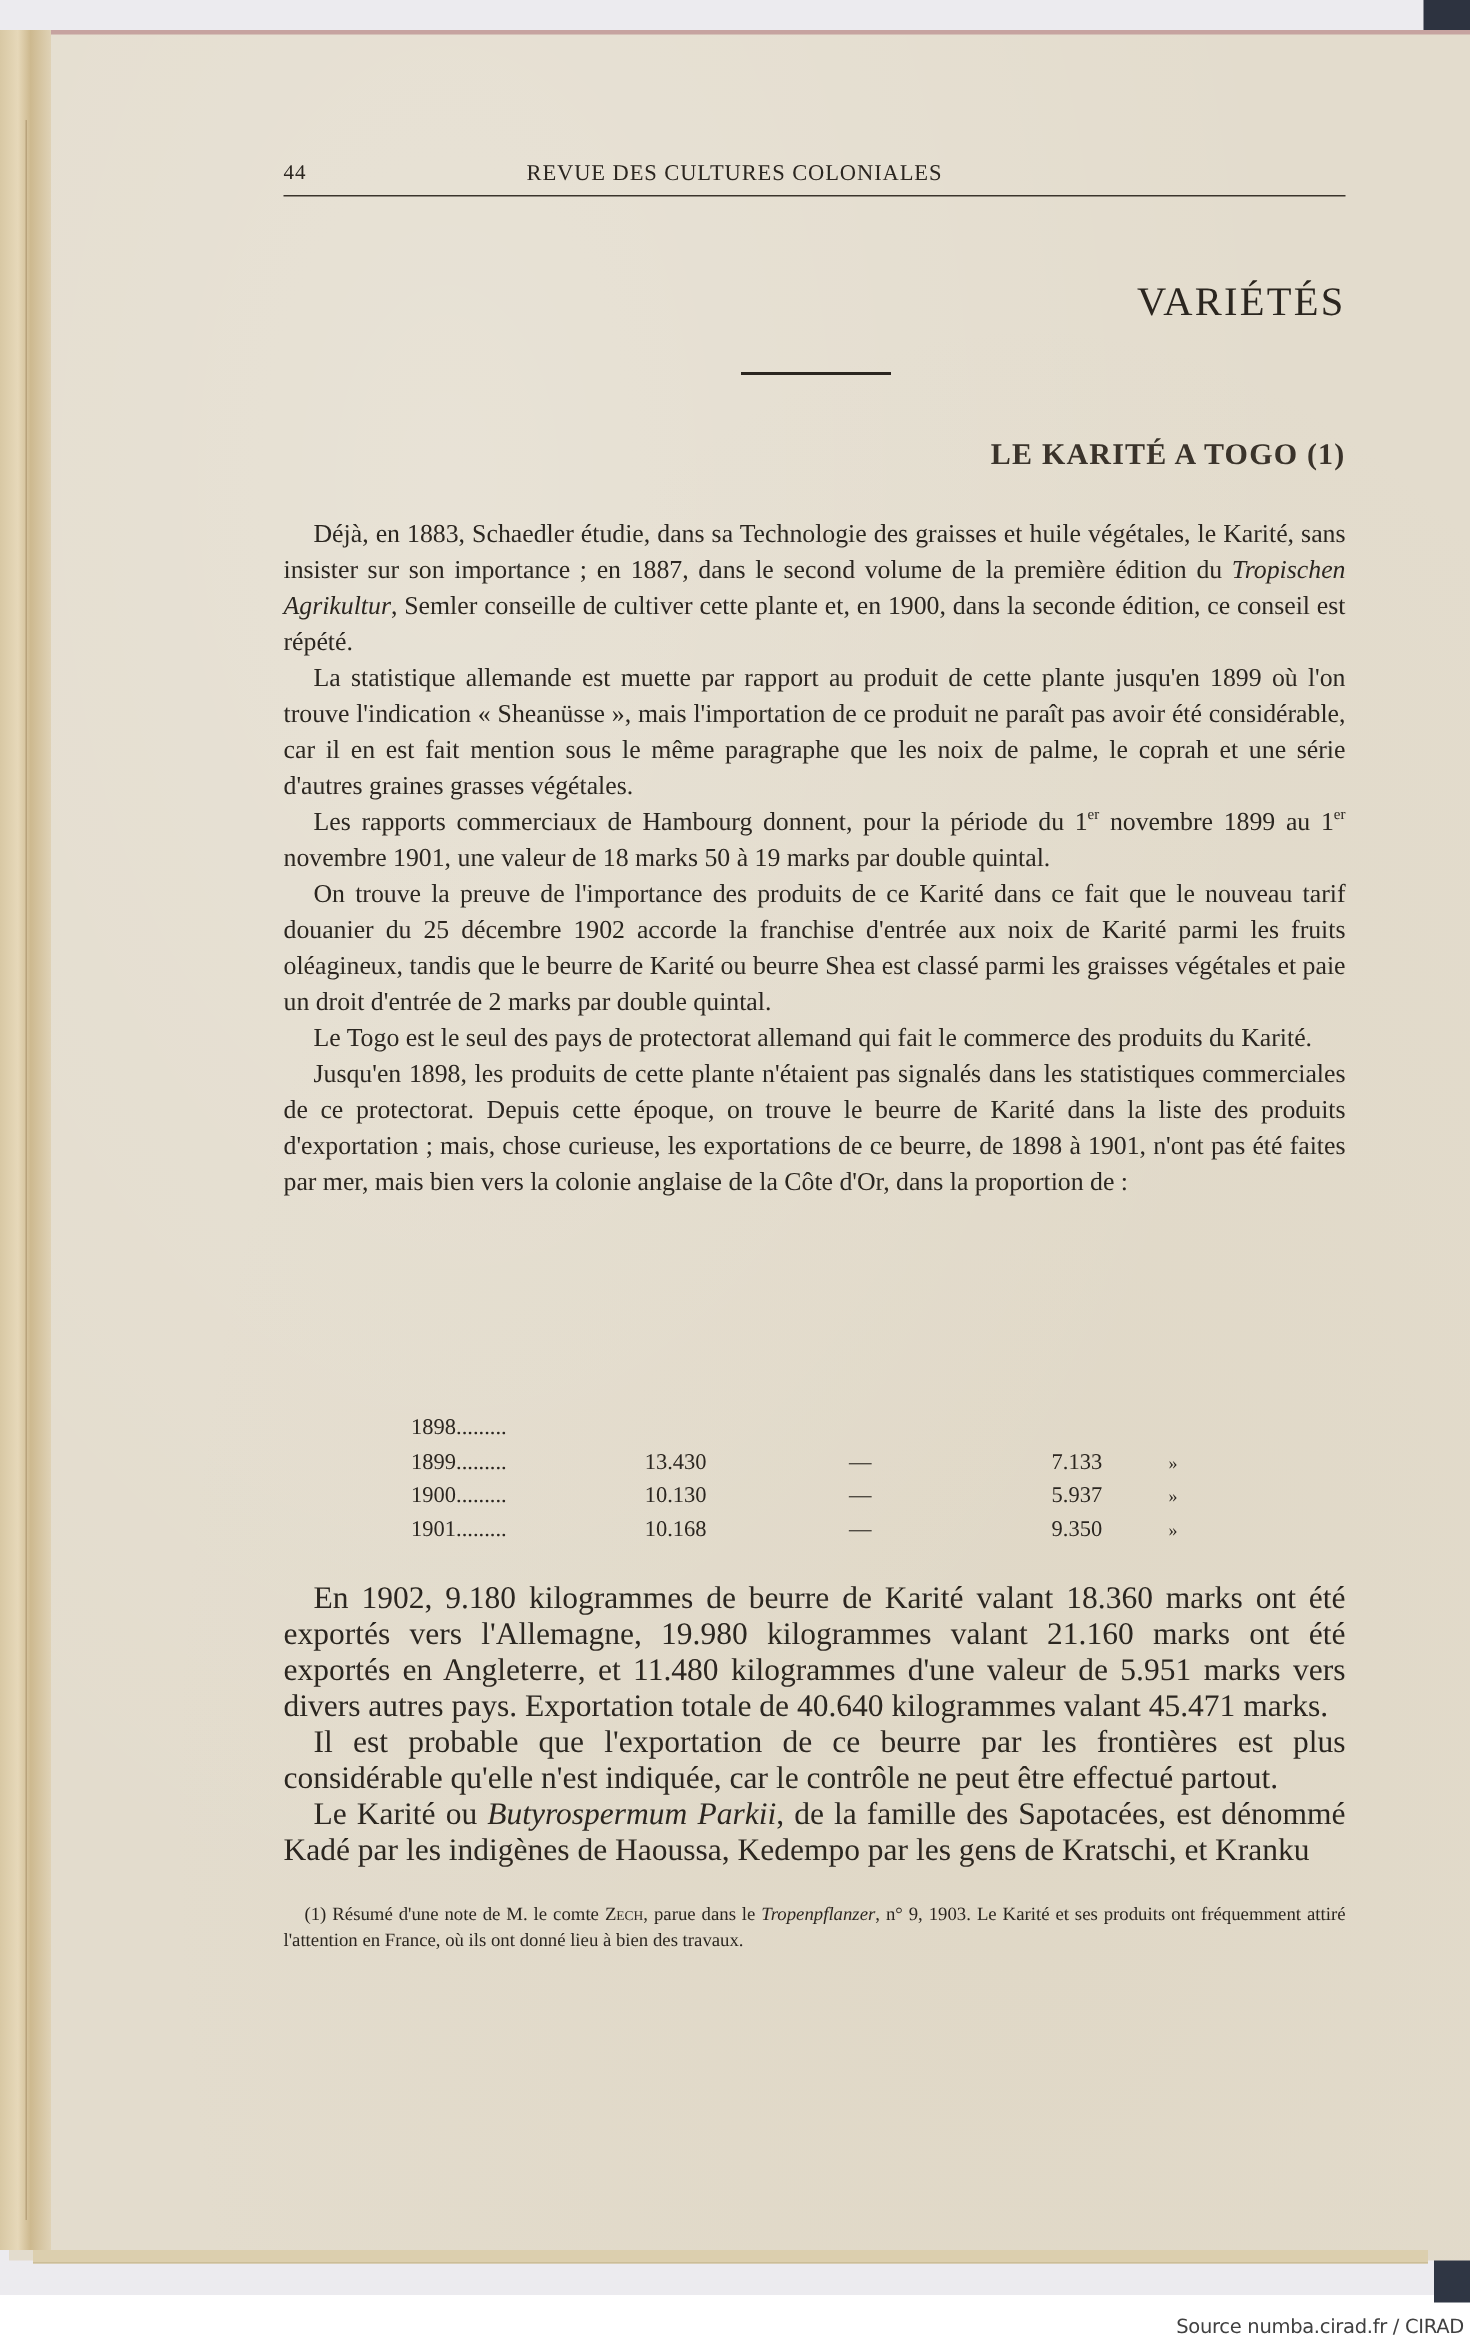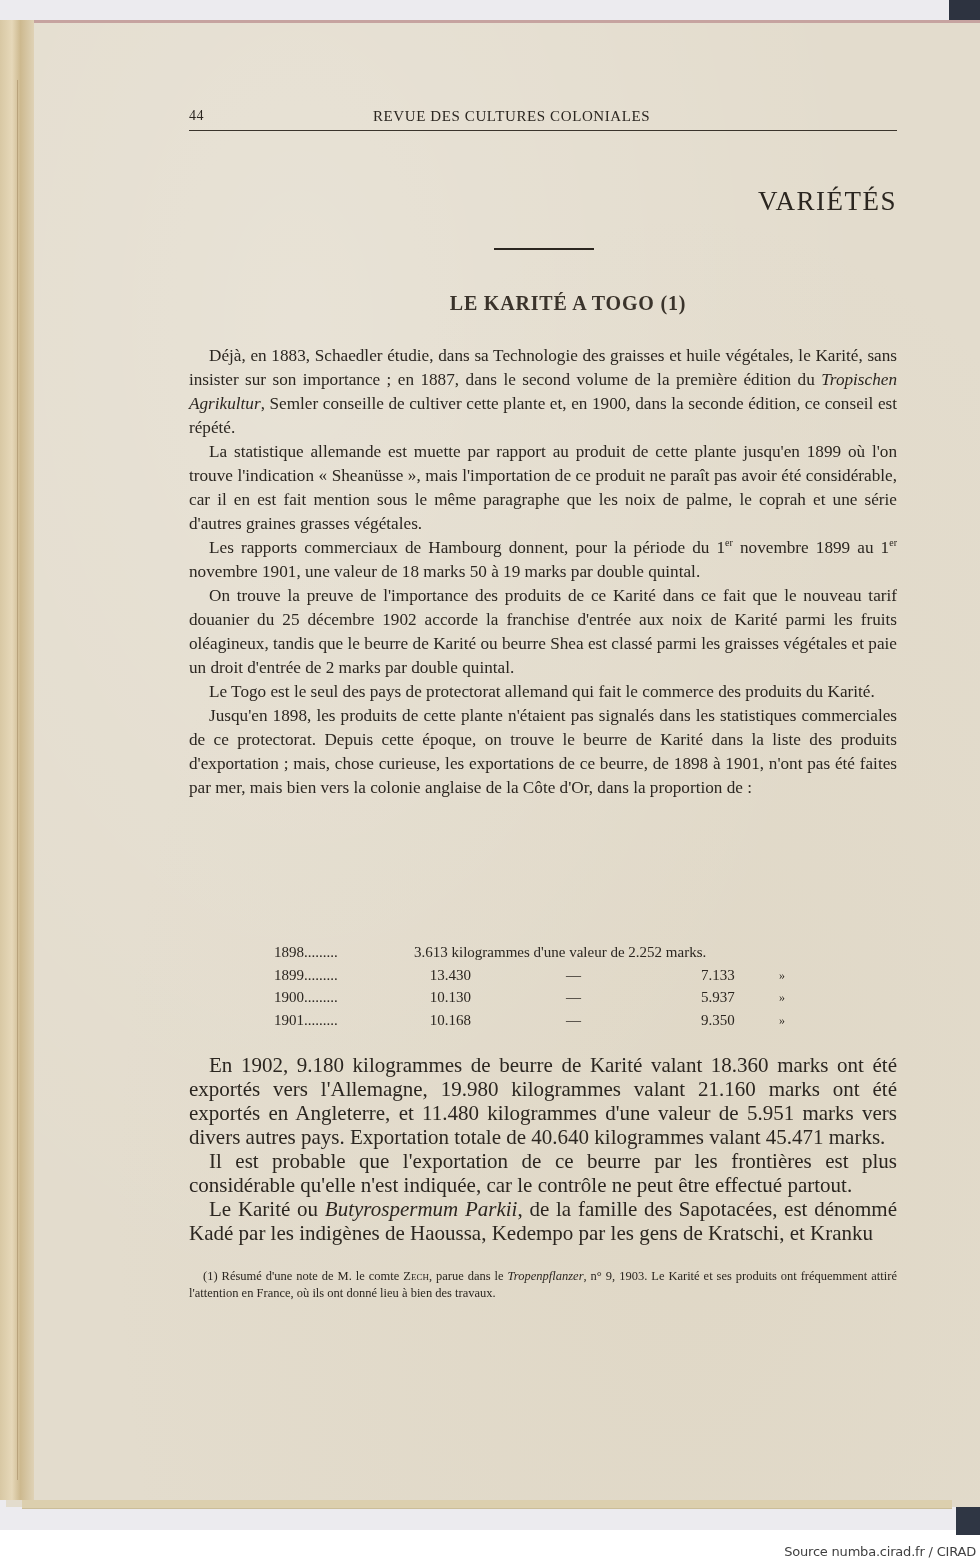--- a/index.html
+++ b/index.html
@@ -41,35 +41,35 @@
   }
   .content {
     position: absolute; left: 189px; top: 0; width: 708px;
     color: #2b2620;
   }
   .running-head {
     position: absolute; top: 108px; left: 0; width: 708px; height: 22px;
     font-size: 15px; letter-spacing: 0.6px;
   }
   .running-head .page-num { position: absolute; left: 0; top: 0; font-size: 14px; }
-  .running-head .journal { position: absolute; left: 184px; top: 0; }
+  .running-head .journal { position: absolute; left: 162px; top: 0; }
   .head-rule {
     position: absolute; top: 130px; left: 0; width: 708px; height: 0;
     border-top: 1.5px solid #3a342c;
   }
   .section-title {
     position: absolute; top: 186px; left: 0; width: 708px; text-align: right;
     font-size: 27px; letter-spacing: 1.5px; padding-left: 50px; box-sizing: border-box;
   }
   .title-rule {
     position: absolute; top: 248px; left: 305px; width: 100px; height: 0;
     border-top: 2px solid #2b2620;
   }
   .article-title {
-    position: absolute; top: 292px; left: 0; width: 708px; text-align: center;
+    position: absolute; top: 292px; left: 0; width: 708px; text-align: right;
     font-size: 20px; font-weight: bold; letter-spacing: 0.8px;
     padding-left: 50px; box-sizing: border-box; color: #3a332b;
   }
   .body-text {
     position: absolute; top: 344px; left: 0; width: 708px;
     font-size: 17.2px; line-height: 24px; text-align: justify;
   }
   .body-text p { margin: 0; text-indent: 20px; }
   .body-text i { font-style: italic; }
   sup { font-size: 10px; line-height: 0; }
@@ -130,21 +130,20 @@
     <p>La statistique allemande est muette par rapport au produit de cette plante jusqu'en 1899 où l'on trouve l'indication « Sheanüsse », mais l'importation de ce produit ne paraît pas avoir été considérable, car il en est fait mention sous le même paragraphe que les noix de palme, le coprah et une série d'autres graines grasses végétales.</p>
     <p><span>Les rapports commerciaux de Hambourg donnent, pour la période du 1</span><sup>er</sup><span> novembre 1899 au 1</span><sup>er</sup><span> novembre 1901, une valeur de 18 marks 50 à 19 marks par double quintal.</span></p>
     <p>On trouve la preuve de l'importance des produits de ce Karité dans ce fait que le nouveau tarif douanier du 25 décembre 1902 accorde la franchise d'entrée aux noix de Karité parmi les fruits oléagineux, tandis que le beurre de Karité ou beurre Shea est classé parmi les graisses végétales et paie un droit d'entrée de 2 marks par double quintal.</p>
     <p>Le Togo est le seul des pays de protectorat allemand qui fait le commerce des produits du Karité.</p>
     <p>Jusqu'en 1898, les produits de cette plante n'étaient pas signalés dans les statistiques commerciales de ce protectorat. Depuis cette époque, on trouve le beurre de Karité dans la liste des produits d'exportation ; mais, chose curieuse, les exportations de ce beurre, de 1898 à 1901, n'ont pas été faites par mer, mais bien vers la colonie anglaise de la Côte d'Or, dans la proportion de :</p>
   </div>
 
   <div class="table">
     <div class="trow">
       <span class="yr">1898.........</span>
-      <span class="first-line">3.613 kilogrammes d'une valeur de 2.252 marks.</span>
     </div>
     <div class="trow">
       <span class="yr">1899.........</span>
       <span class="kg">
           <span>13.430</span>
         </span>
       <span class="dash">—</span>
       <span class="marks">7.133</span>
       <span class="ditto">»</span>
     </div>

